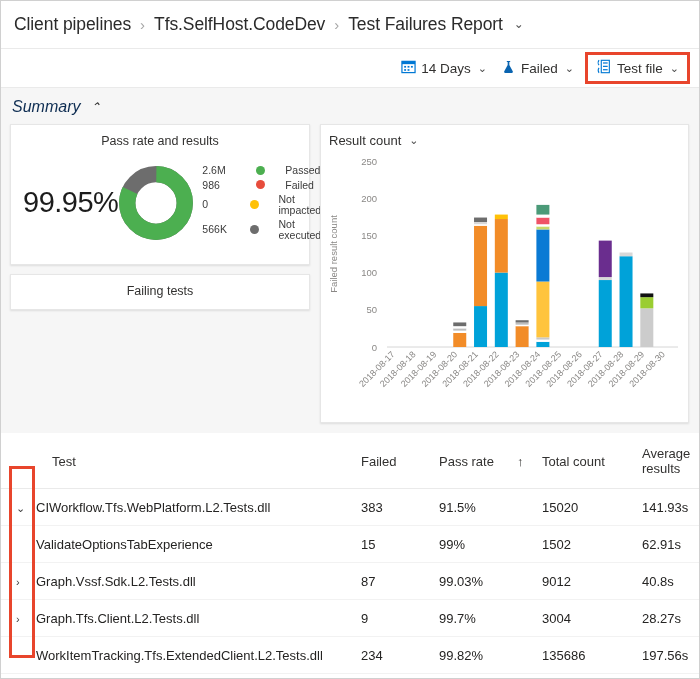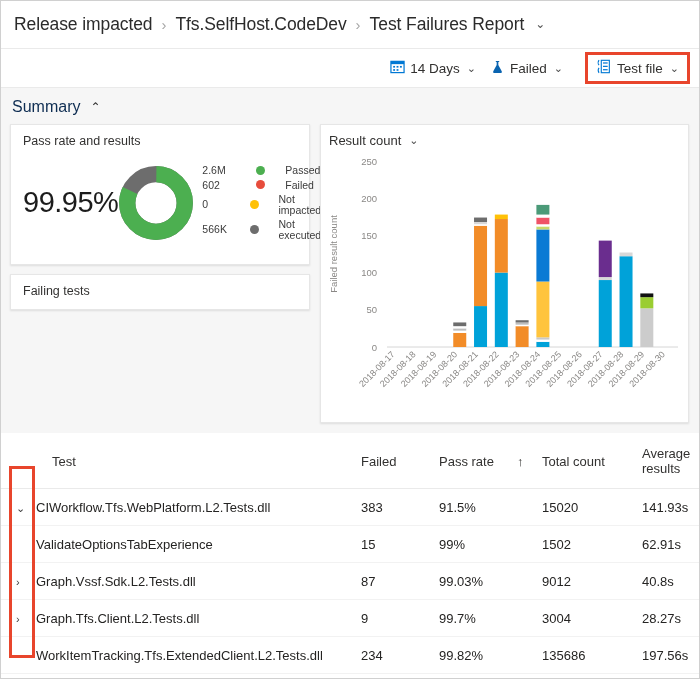--- a/index.html
+++ b/index.html
@@ -38,44 +38,45 @@
   .tb-item {
     display:flex; align-items:center; gap:5px;
     font-size:13.5px; color:#323130;
     padding:4px 7px;
     white-space:nowrap;
   }
   .tb-caret { color:#4a4a4a; font-size:11px; font-weight:300; margin-left:2px;}
   .tb-highlight {
     border:3px solid #e8452c;
     padding:2px 4px;
-    margin-left:15px;
+    margin-left:4px;
     margin-right:2px;
     display:flex; align-items:center;justify-content:flex-end;
   }
   .tb-highlight .tb-item { padding:2px 4px; }
 
   
   .summary-wrap { background:#f6f6f6; padding:8px 10px 10px 10px; }
   .summary-head {
     display:flex; align-items:center; gap:10px;
     font-size:16px; color:#0e2d52; font-weight:400;
     padding:2px 0 8px 2px;
+    font-style:italic;
   }
   .summary-chevron { font-size:12px; color:#333; }
 
   .summary-grid { display:flex; gap:10px; align-items:flex-start; }
   .col-left { width:300px; display:flex; flex-direction:column; gap:9px; }
   .card {
     background:#fff;
     border:1px solid #e6e6e6;
     box-shadow:0 0.6px 1.8px rgba(0,0,0,.1);
     padding:9px 12px;
   }
-  .card-title { font-size:12.5px; color:#323130; margin-bottom:2px; }
+  .card-title { font-size:12.5px; color:#323130; margin-bottom:2px;text-align:center; }
 
   .passrate-body { display:flex; align-items:center; height:105px; }
   .passrate-num { font-size:29px; color:#1c1c1c; font-weight:400; width:118px; text-align:center; letter-spacing:-0.5px;}
   .donut { width:76px; height:76px; position:relative; flex:0 0 auto; margin-right:8px;}
   .donut svg { display:block; }
   .legend { display:flex; flex-direction:column; gap:4px; font-size:10.5px; color:#3b3b3b; }
   .legend-row { display:flex; align-items:center; gap:20px; line-height:1; }
   .legend-val { width:34px; text-align:left; font-size:10.5px; color:#3b3b3b;}
   .legend-dot { width:9px; height:9px; border-radius:50%; flex:0 0 auto; }
   .legend-label { font-size:10.5px; color:#3b3b3b; }
@@ -128,21 +129,21 @@
     left:9px; top:33px;
     width:26px; height:192px;
     border:3px solid #e8452c;
     pointer-events:none;
   }
 </style>
 </head>
 <body>
 
 <div class="breadcrumb">
-  <span class="bc-item">Release impacted</span>
+  <span class="bc-item">Client pipelines</span>
   <span class="bc-sep">›</span>
   <span class="bc-item">Tfs.SelfHost.CodeDev</span>
   <span class="bc-sep">›</span>
   <span class="bc-item">Test Failures Report</span>
   <span class="bc-caret">⌄</span>
 </div>
 
 <div class="toolbar">
 
   <div class="tb-item">
@@ -208,21 +209,21 @@
               <circle id="donut-passed" cx="21" cy="21" r="15.9" fill="none" stroke="#4caf50" stroke-width="9" stroke-dasharray="82 18" stroke-dashoffset="25"></circle>
             </svg>
           </div>
           <div class="legend">
             <div class="legend-row">
               <span class="legend-val">2.6M</span>
               <span class="legend-dot" style="background:#4caf50"></span>
               <span class="legend-label">Passed</span>
             </div>
             <div class="legend-row">
-              <span class="legend-val">602</span>
+              <span class="legend-val">986</span>
               <span class="legend-dot" style="background:#e74c3c"></span>
               <span class="legend-label">Failed</span>
             </div>
             <div class="legend-row">
               <span class="legend-val">0</span>
               <span class="legend-dot" style="background:#ffc107"></span>
               <span class="legend-label">Not impacted</span>
             </div>
             <div class="legend-row">
               <span class="legend-val">566K</span>

